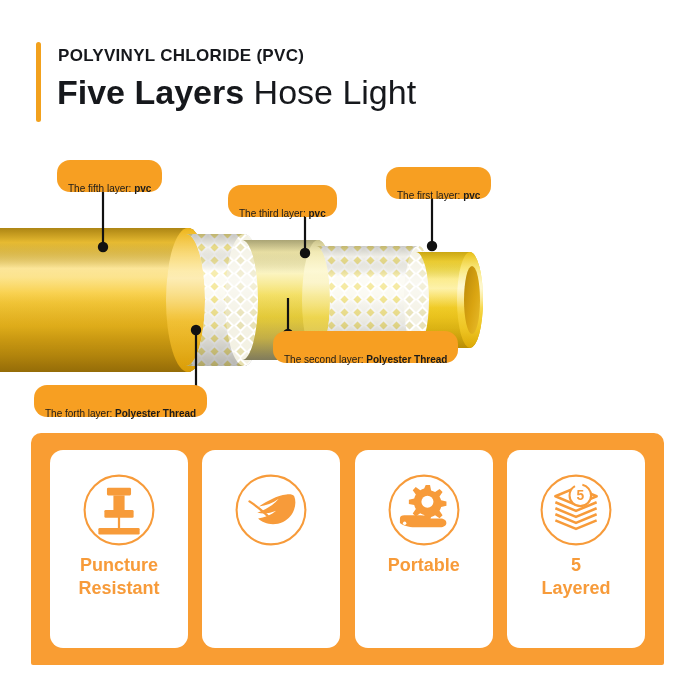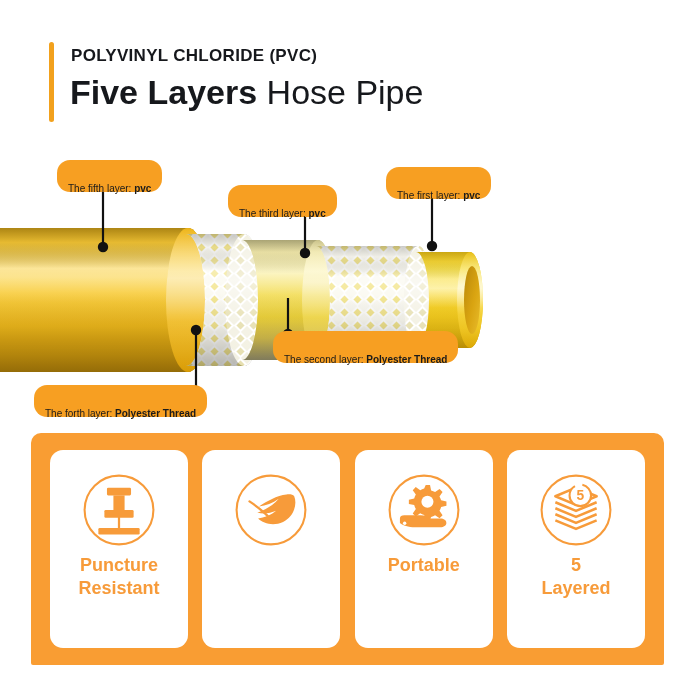--- a/index.html
+++ b/index.html
@@ -12,21 +12,21 @@
     height: 700px;
     position: relative;
     overflow: hidden;
     font-family: "Liberation Sans", sans-serif;
     -webkit-font-smoothing: antialiased;
   }
 
   
   #header {
     position: absolute;
-    left: 49px;
+    left: 36px;
     top: 40px;
     width: 600px;
     height: 85px;
   }
   #header-accent-bar {
     position: absolute;
     left: 0;
     top: 2px;
     width: 5px;
     height: 80px;
@@ -132,21 +132,21 @@
     white-space: pre-line;
   }
 </style>
 </head>
 <body>
 
 <div id="header">
   <div id="header-accent-bar"></div>
   <div id="eyebrow">POLYVINYL CHLORIDE (PVC)</div>
   <div id="title">
-    <span class="strong">Five Layers</span><span class="light"> Hose Pipe</span>
+    <span class="strong">Five Layers</span><span class="light"> Hose Light</span>
   </div>
 </div>
 
 <div id="hose-illustration">
   <svg id="hose-svg" width="700" height="270" viewBox="0 0 700 270" xmlns="http://www.w3.org/2000/svg">
     <defs>
 
       <linearGradient id="gOuter" x1="0" y1="0" x2="0" y2="1">
         <stop offset="0%" stop-color="#f0b91c"></stop>
         <stop offset="14%" stop-color="#f7cb3e"></stop>

